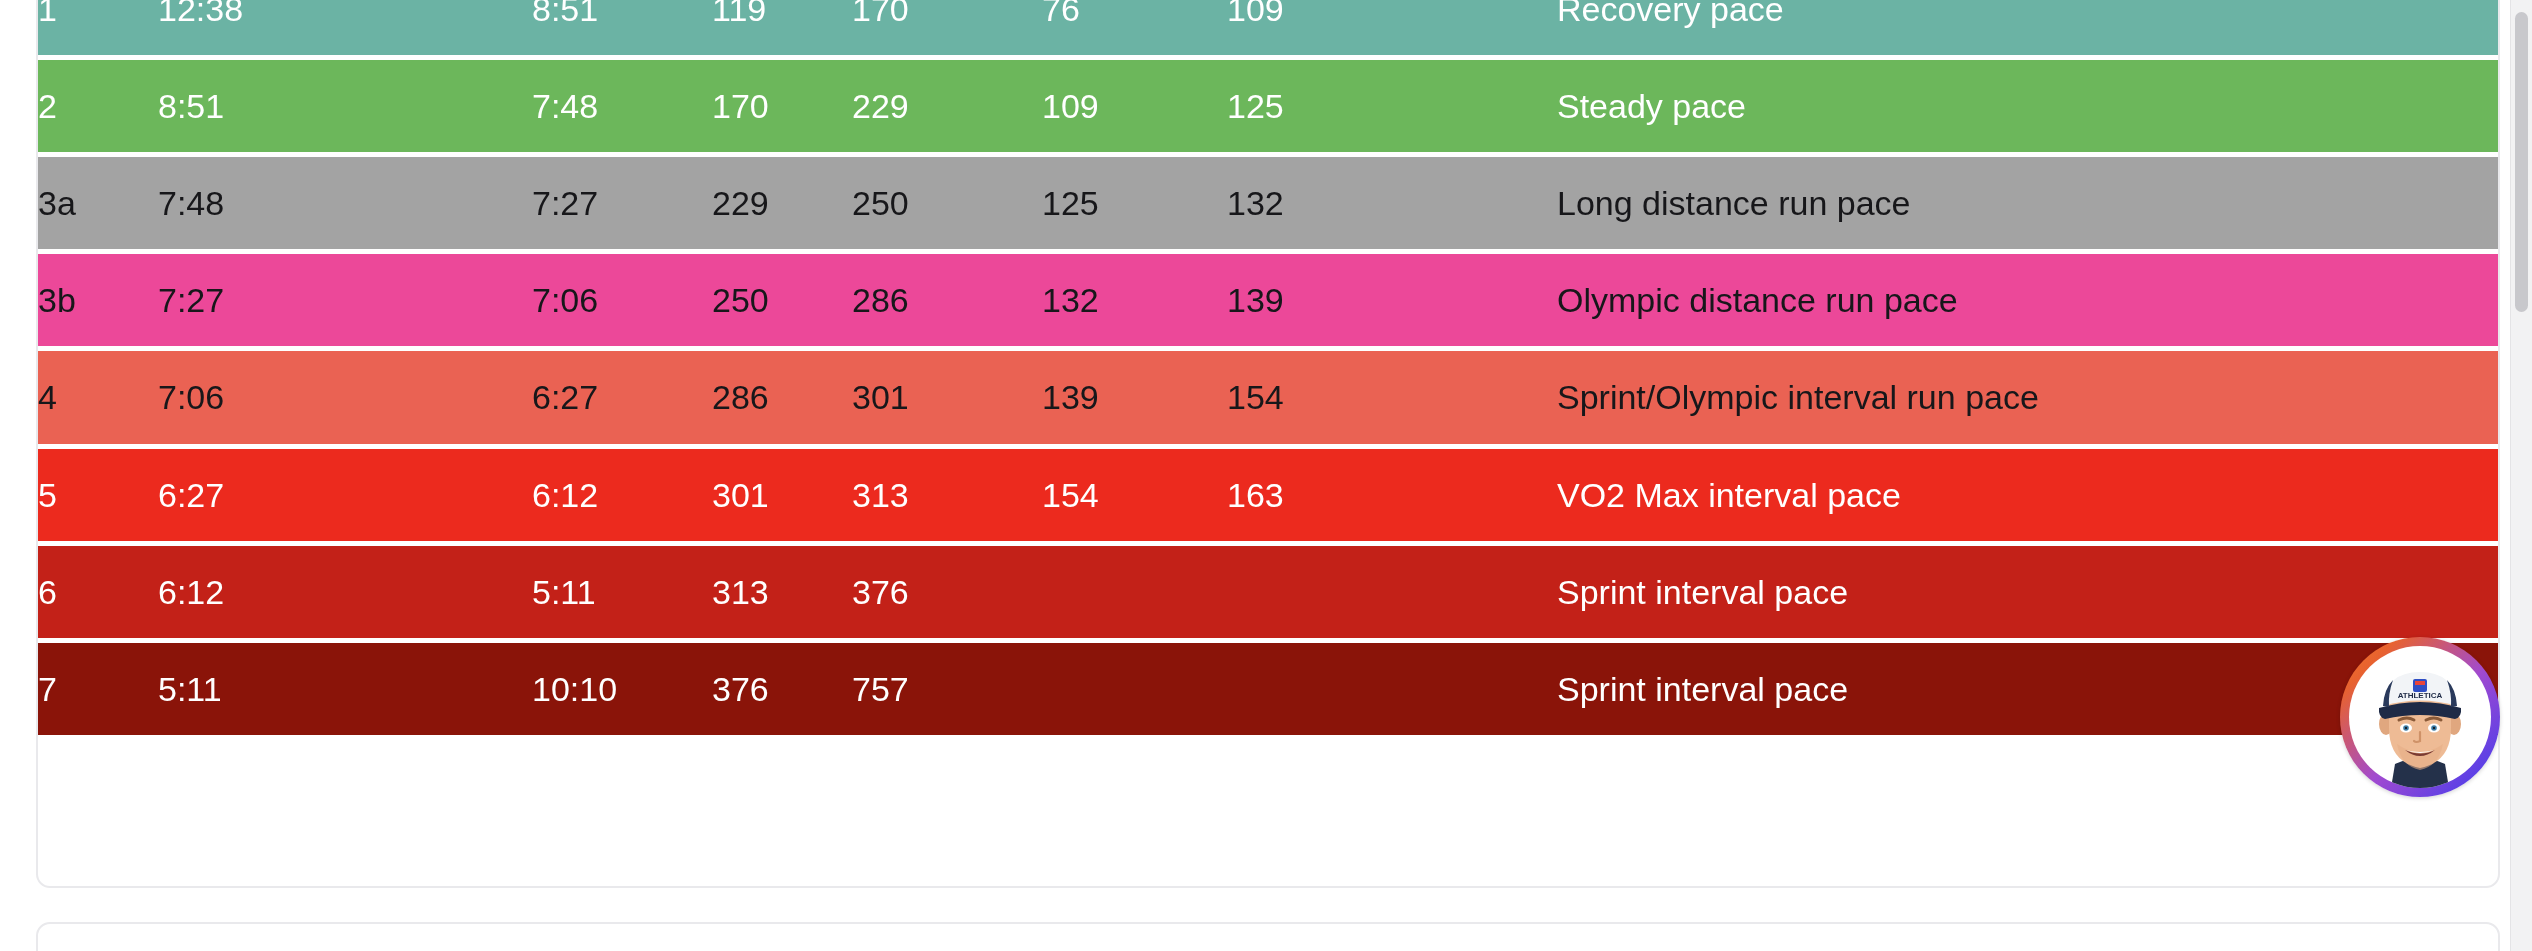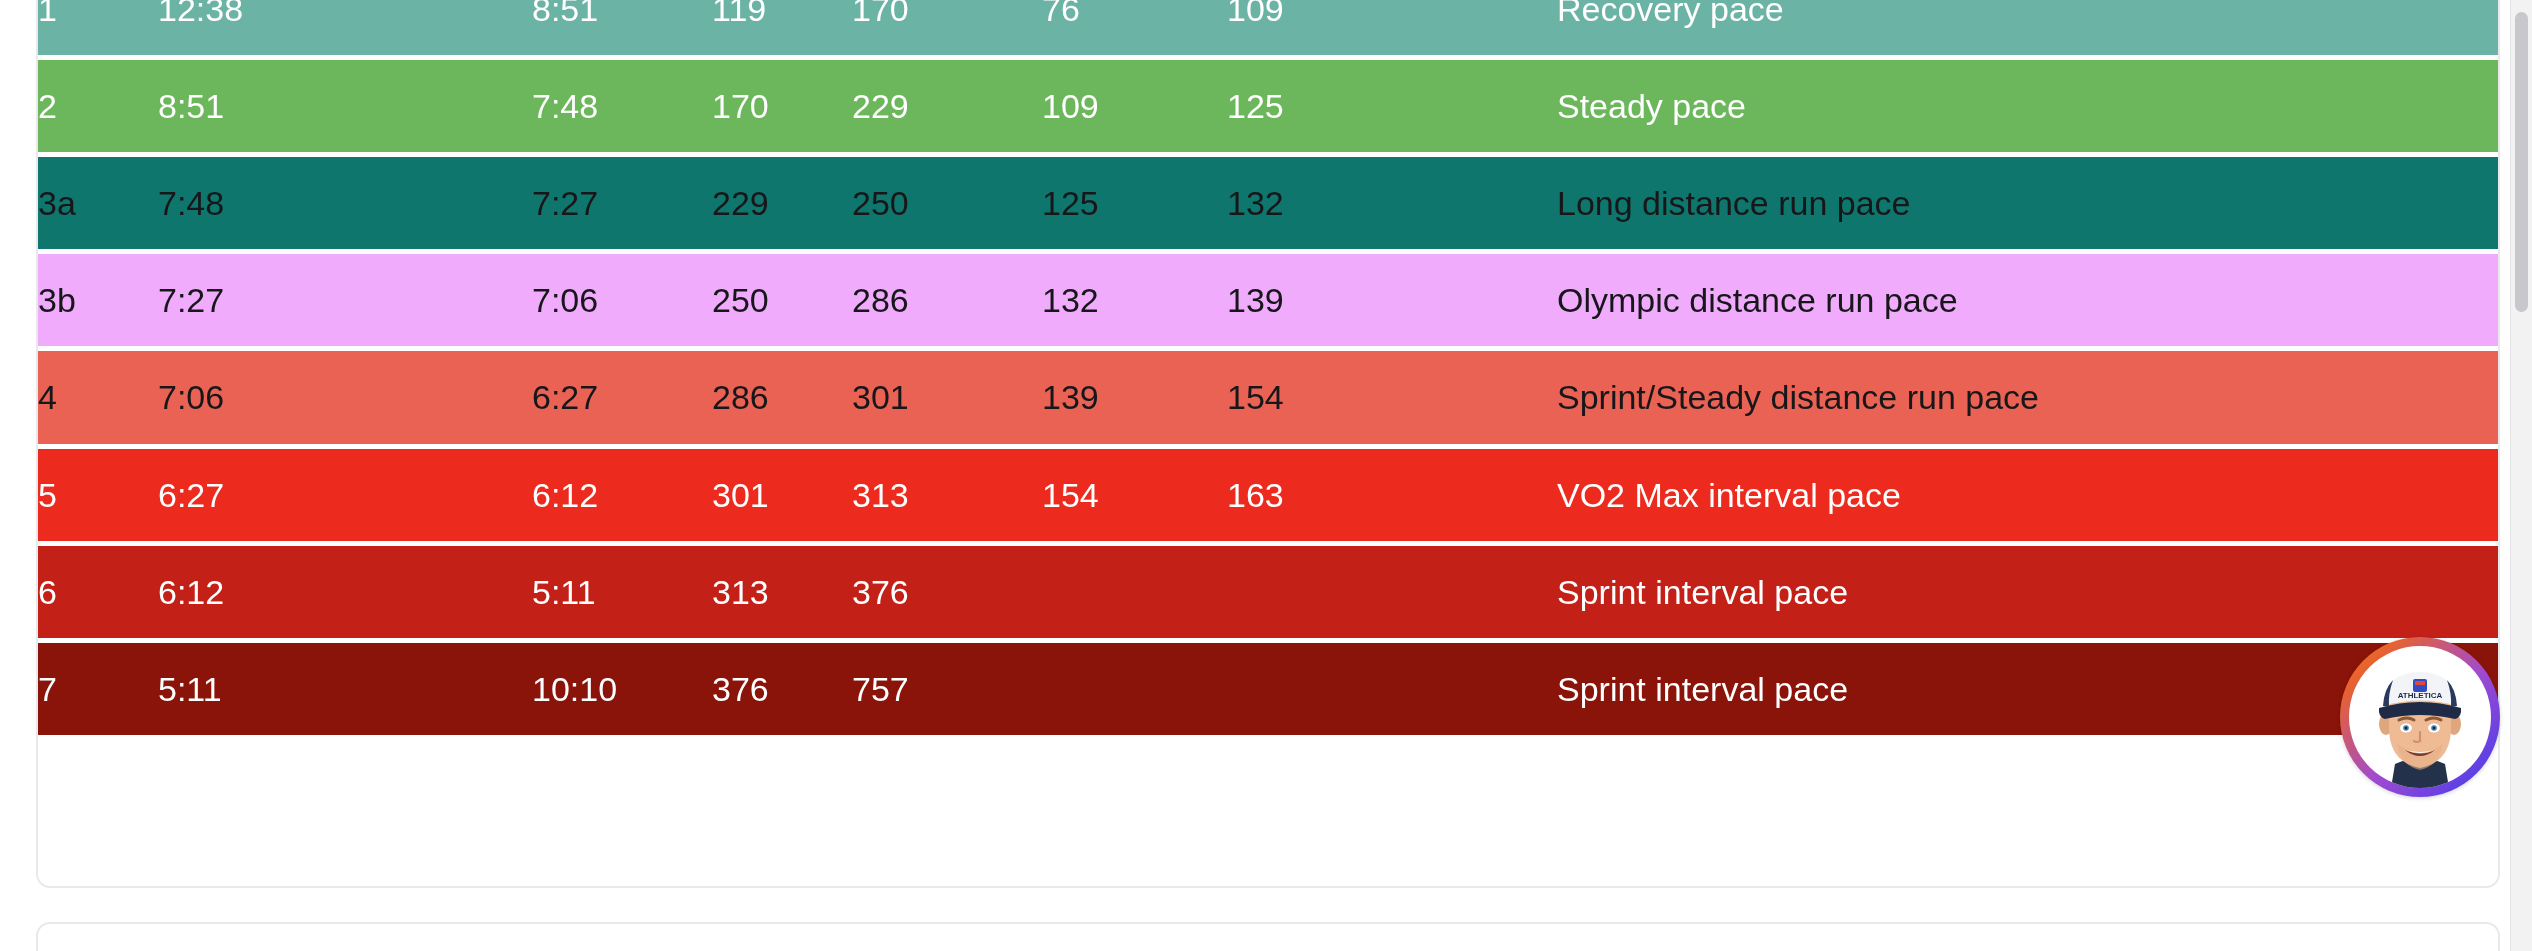--- a/index.html
+++ b/index.html
@@ -178,51 +178,51 @@
             <td class="zone">2</td>
             <td class="from">8:51</td>
             <td class="to">7:48</td>
             <td class="pwr1">170</td>
             <td class="pwr2">229</td>
             <td class="hr1">109</td>
             <td class="hr2">125</td>
             <td class="desc">Steady pace</td>
           </tr>
 
-          <tr class="txt-dark" style="background:#0f766e">
+          <tr class="txt-dark" style="background:#a3a3a3">
             <td class="zone">3a</td>
             <td class="from">7:48</td>
             <td class="to">7:27</td>
             <td class="pwr1">229</td>
             <td class="pwr2">250</td>
             <td class="hr1">125</td>
             <td class="hr2">132</td>
             <td class="desc">Long distance run pace</td>
           </tr>
 
-          <tr class="txt-dark" style="background:#f0abfc">
+          <tr class="txt-dark" style="background:#ec4899">
             <td class="zone">3b</td>
             <td class="from">7:27</td>
             <td class="to">7:06</td>
             <td class="pwr1">250</td>
             <td class="pwr2">286</td>
             <td class="hr1">132</td>
             <td class="hr2">139</td>
             <td class="desc">Olympic distance run pace</td>
           </tr>
 
           <tr class="txt-dark" style="background:#ea6253">
             <td class="zone">4</td>
             <td class="from">7:06</td>
             <td class="to">6:27</td>
             <td class="pwr1">286</td>
             <td class="pwr2">301</td>
             <td class="hr1">139</td>
             <td class="hr2">154</td>
-            <td class="desc">Sprint/Steady distance run pace</td>
+            <td class="desc">Sprint/Olympic interval run pace</td>
           </tr>
 
           <tr class="txt-light" style="background:#ec2a1e">
             <td class="zone">5</td>
             <td class="from">6:27</td>
             <td class="to">6:12</td>
             <td class="pwr1">301</td>
             <td class="pwr2">313</td>
             <td class="hr1">154</td>
             <td class="hr2">163</td>

